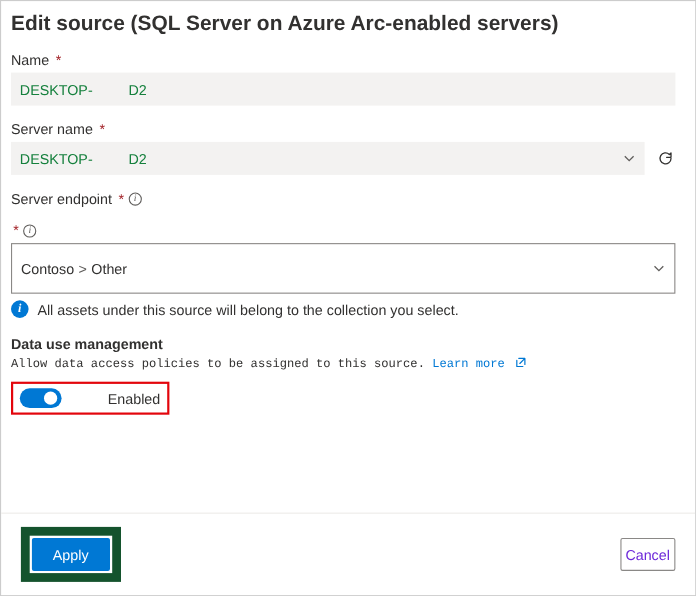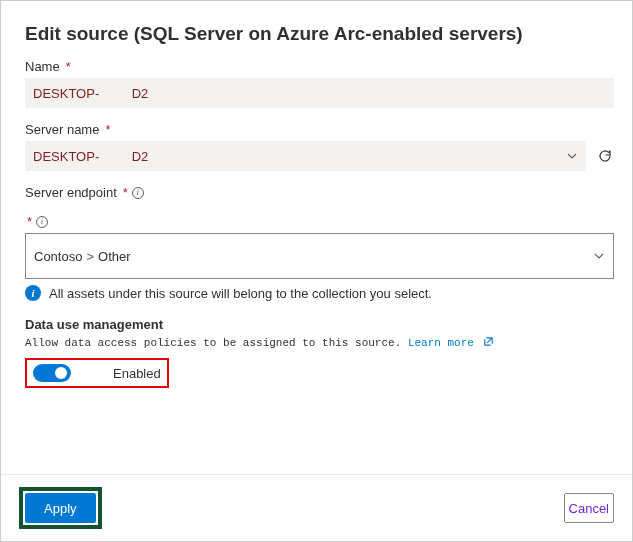--- a/index.html
+++ b/index.html
@@ -8,24 +8,23 @@
       font-size: 13px;
       color: #323130;
       background: #fff;
       width: 633px;
       height: 542px;
       border: 1px solid #ccc;
       display: flex;
       flex-direction: column;
     }
     .content {
-      padding: 10px 18px 0 24px;
+      padding: 10px 18px 0 9px;
       flex: 1;
       overflow: hidden;
-      margin-top: 12px;
     }
     h2.title {
       font-size: 19px;
       font-weight: 600;
       color: #323130;
       margin-bottom: 14px;
     }
     .field { margin-bottom: 14px; }
     .label {
       font-size: 13px;
@@ -48,21 +47,21 @@
       font-family: Georgia, serif;
       color: #605e5c;
       line-height: 1;
     }
     .input-box {
       background: #f3f2f1;
       height: 30px;
       display: flex;
       align-items: center;
       padding: 0 8px;
-      color: #7f1d1d;
+      color: #15803d;
       font-size: 13px;
       position: relative;
       width: 100%;
     }
     .input-box.has-chevron { padding-right: 28px; }
     .chev {
       position: absolute;
       right: 8px;
       top: 50%;
       transform: translateY(-50%);
@@ -190,21 +189,21 @@
       border: 1px solid #0078d4;
     }
     .btn-secondary {
       background: #fff;
       color: #6d28d9;
       border: 1px solid #8a8886;
       margin-left: auto;
       padding: 0 4px;
     }
     .apply-highlight {
-      border: 4px solid #14532d;
+      border: 8px solid #14532d;
       padding: 2px;
       display: inline-block;
       text-decoration: underline;
     }
   </style>
 </head>
 <body>
 
 <div class="content">
   <h2 class="title">Edit source (SQL Server on Azure Arc-enabled servers)</h2>

